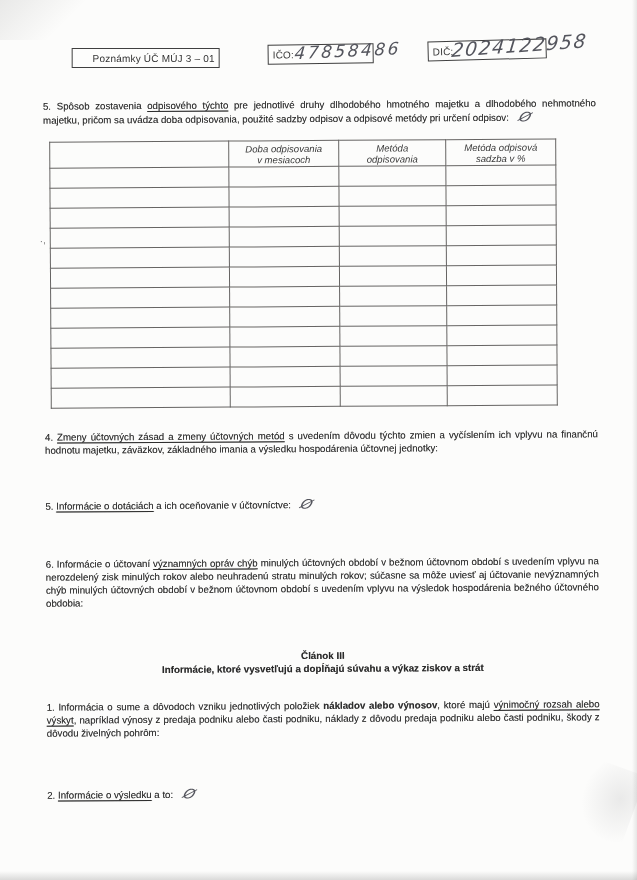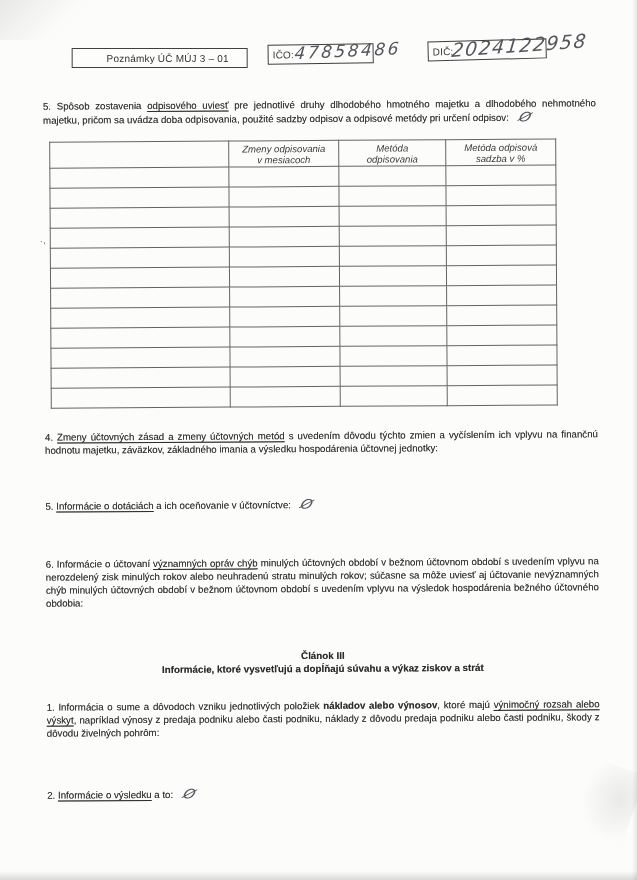--- a/index.html
+++ b/index.html
@@ -42,21 +42,21 @@
   }
   
   .hdr-box{
     position:absolute;
     border:1.4px solid #3f3f3f;
     height:20px;
     box-sizing:border-box;
     background:#fdfdfc;
   }
   .form-code{
-    left:74px;top:47px;width:176px;
+    left:74px;top:47px;width:148px;
     display:flex;align-items:center;justify-content:center;
     font-size:10px;letter-spacing:0.2px;color:#333;
     transform:rotate(0.3deg);
     padding-left:16px;
   }
   .ico-box{left:270px;top:44px;width:106px;transform:rotate(-0.4deg);}
   .dic-box{left:430px;top:41px;width:119px;transform:rotate(-1.2deg);}
   .box-label{
     position:absolute;left:4px;top:4px;
     font-size:10px;color:#3a3a3a;letter-spacing:0.2px;
@@ -163,35 +163,35 @@
       <span class="box-label">IČO:</span>
       <span class="handwriting ico-value">47858486</span>
     </div>
 
     <div class="hdr-box dic-box">
       <span class="box-label">DIČ:</span>
       <span class="handwriting dic-value">2024122958</span>
     </div>
 
     <div class="para p3">
-      <span><span>5. Spôsob zostavenia </span><span class="u">odpisového uviesť</span><span> pre jednotlivé druhy dlhodobého hmotného majetku a dlhodobého nehmotného majetku, pričom sa uvádza doba odpisovania, použité sadzby odpisov a odpisové metódy pri určení odpisov:</span></span>
+      <span><span>5. Spôsob zostavenia </span><span class="u">odpisového týchto</span><span> pre jednotlivé druhy dlhodobého hmotného majetku a dlhodobého nehmotného majetku, pričom sa uvádza doba odpisovania, použité sadzby odpisov a odpisové metódy pri určení odpisov:</span></span>
       <span class="handmark">Ø</span>
     </div>
 
     <table class="dep-table">
       <colgroup>
         <col style="width:179px">
           <col style="width:110px">
           <col style="width:107px">
           <col style="width:110px">
       </colgroup>
       <thead>
         <tr>
           <th></th>
-          <th>Zmeny odpisovania
+          <th>Doba odpisovania
 v mesiacoch</th>
           <th>Metóda
 odpisovania</th>
           <th>Metóda odpisová
 sadzba v %</th>
         </tr>
       </thead>
       <tbody>
           <tr>
             <td></td>

